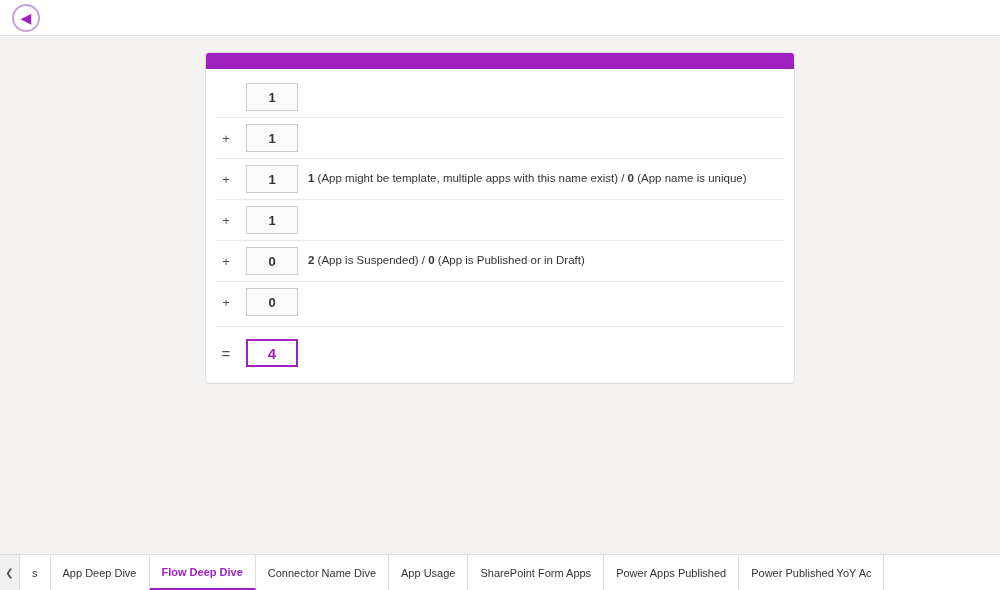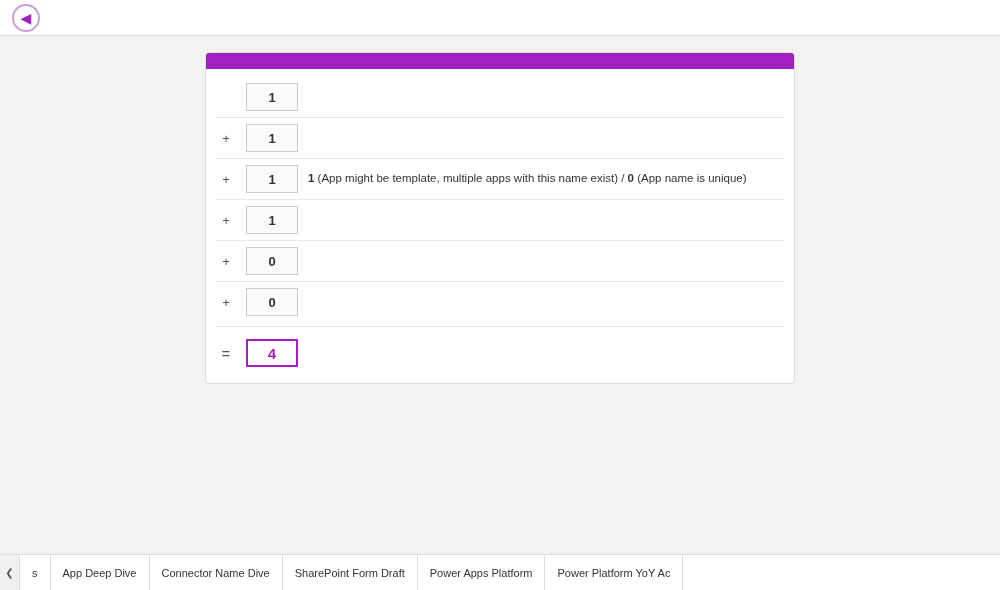--- a/index.html
+++ b/index.html
@@ -207,38 +207,41 @@
         </div>
         <div class="divider-row"></div>
         <div class="score-row">
           <div class="operator">+</div>
           <div class="score-box">1</div>
         </div>
         <div class="divider-row"></div>
         <div class="score-row">
           <div class="operator">+</div>
           <div class="score-box">0</div>
+          <div class="score-desc"><strong>2</strong> (App is Suspended) / <strong>0</strong> (App is Published or in Draft)</div>
         </div>
         <div class="divider-row"></div>
         <div class="score-row">
           <div class="operator">+</div>
           <div class="score-box">0</div>
         </div>
         <div class="divider-row" style="margin: 4px 10px;"></div>
         <div class="total-row">
           <div class="equals">=</div>
           <div class="total-box">4</div>
         </div>
       </div>
   </div>
 </div>
 
 <div class="footer">
   <div class="tab-scroll-btn">❮</div>
   <div id="tabs-container" style="display: flex; align-items: stretch;">
       <div class="tab">s</div>
       <div class="tab">App Deep Dive</div>
+      <div class="tab active">Flow Deep Dive</div>
       <div class="tab">Connector Name Dive</div>
-      <div class="tab">SharePoint Form Draft</div>
-      <div class="tab">Power Apps Platform</div>
-      <div class="tab">Power Platform YoY Ac</div>
+      <div class="tab">App Usage</div>
+      <div class="tab">SharePoint Form Apps</div>
+      <div class="tab">Power Apps Published</div>
+      <div class="tab">Power Published YoY Ac</div>
     </div>
 </div>
 
 </body></html>

